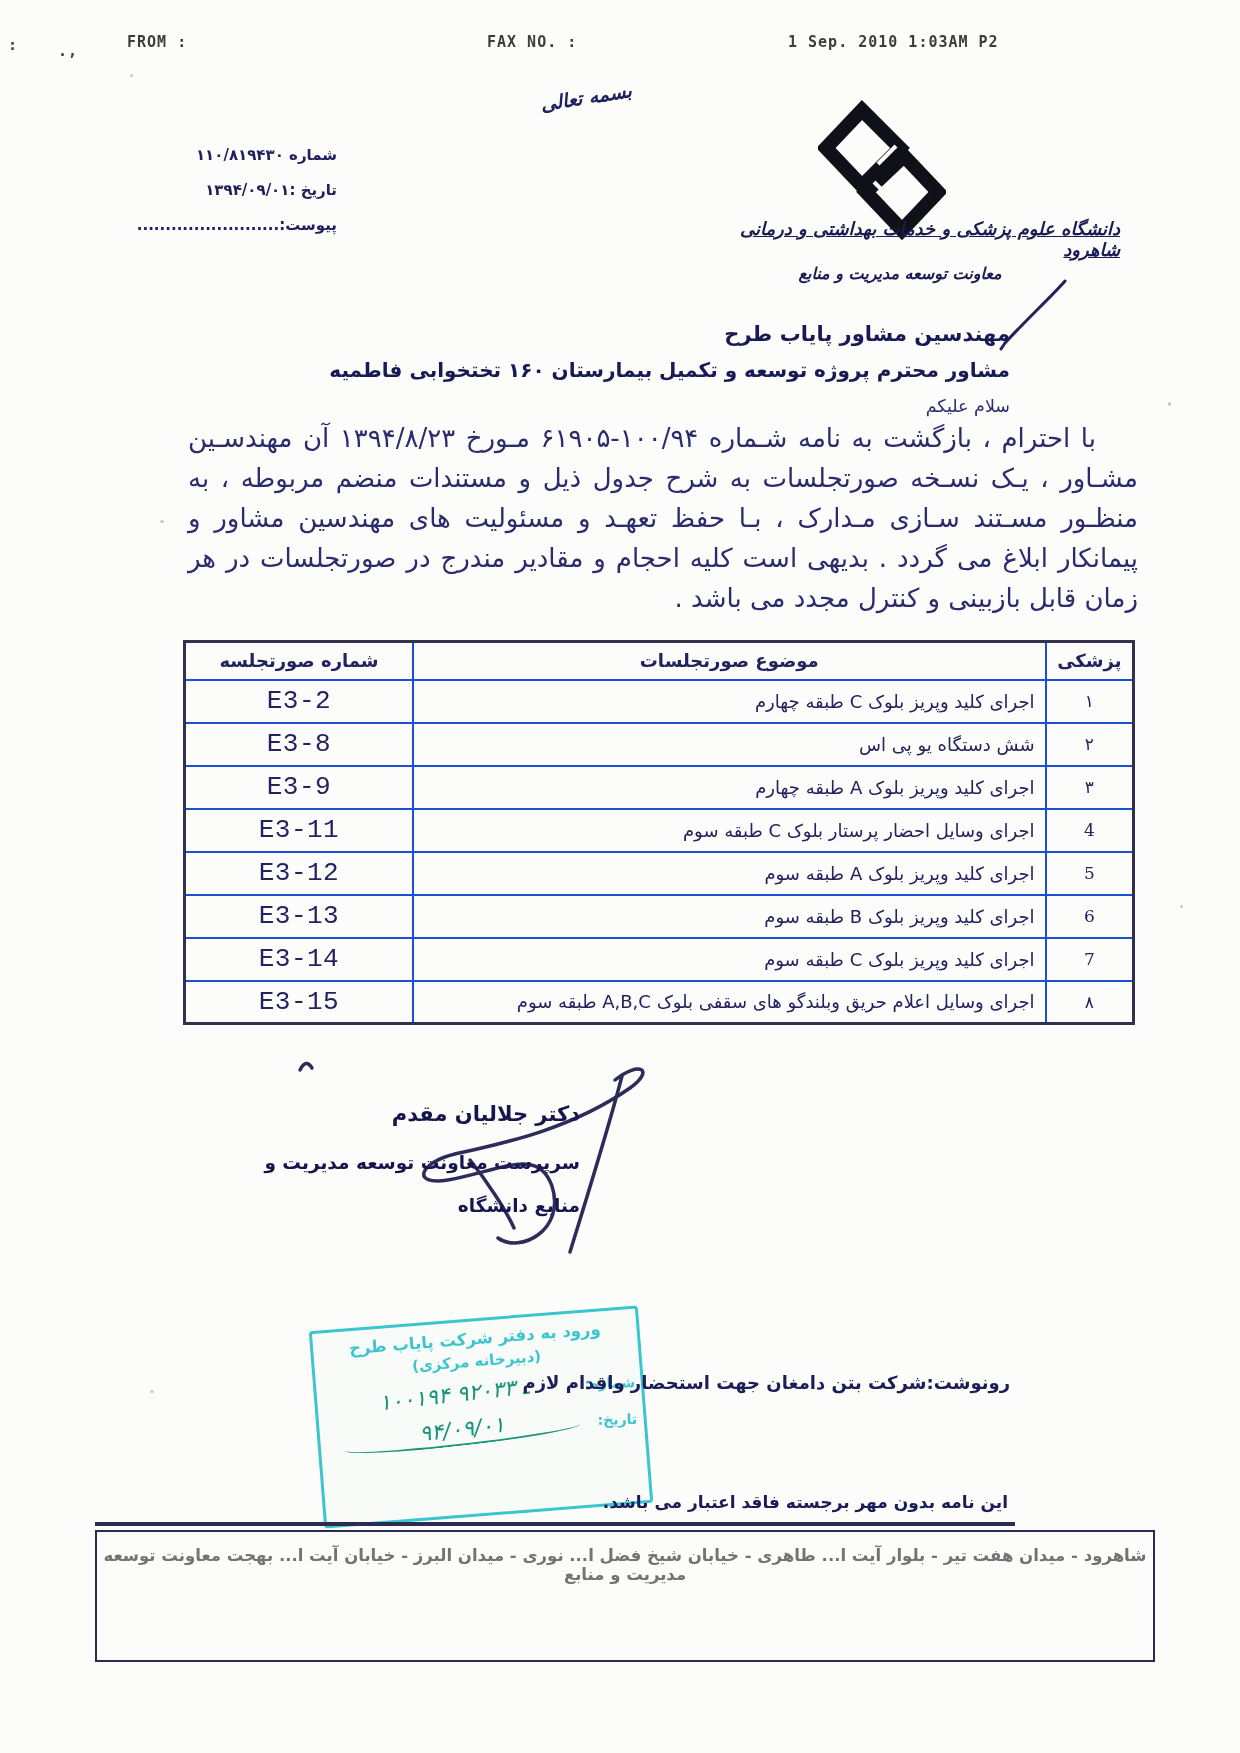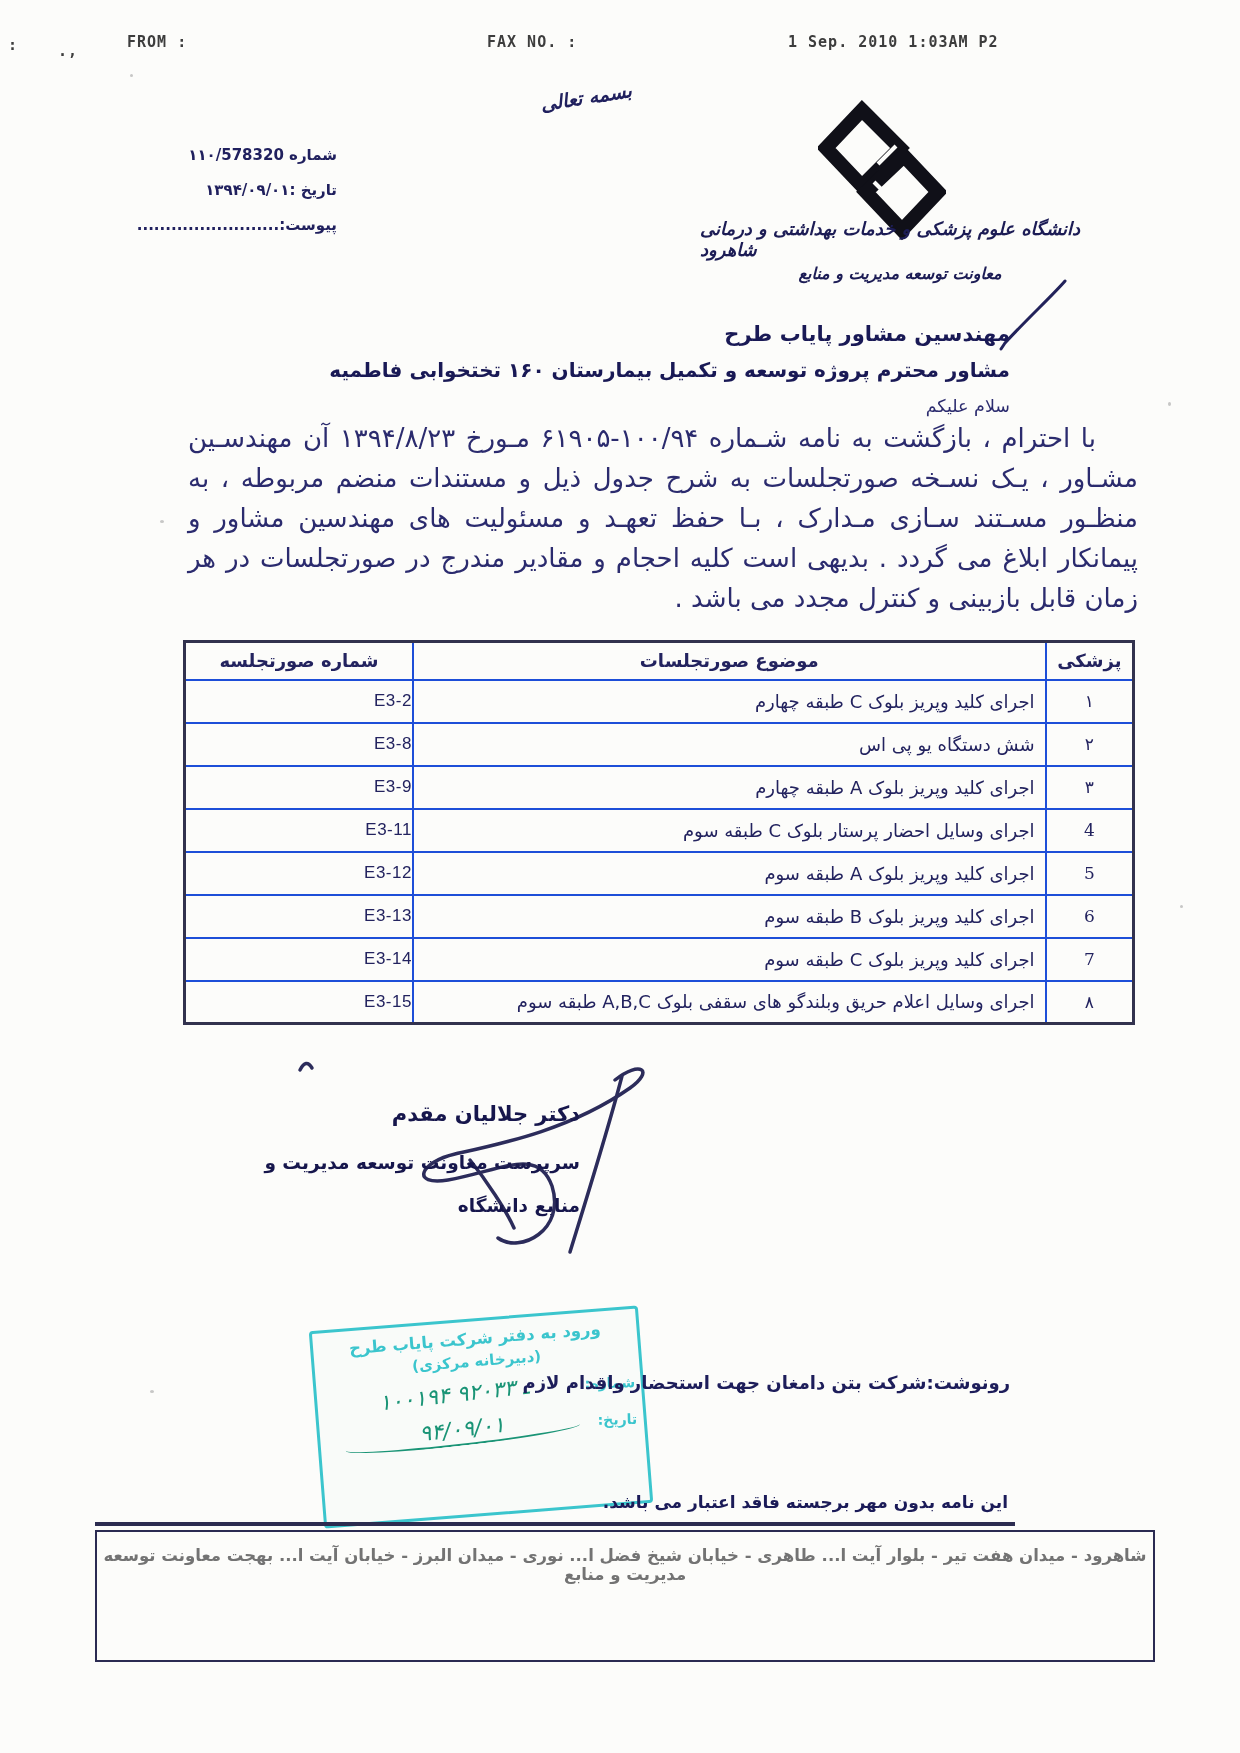--- a/index.html
+++ b/index.html
@@ -18,21 +18,21 @@
   
   .fax{ font-family:"DejaVu Sans Mono", monospace; font-size:15px; color:#3d3d3d; letter-spacing:1px; font-weight:bold; }
 
   
   .meta{ left:172px; top:138px; width:165px; text-align:right; font-weight:bold; font-size:15px; color:#20205e; line-height:35px; }
 
   
   .besm{ left:540px; top:86px; font-size:19px; font-weight:bold; font-style:italic; color:#20205e; transform:rotate(-9deg); }
 
   
-  .uni1{ left:700px; top:218px; width:420px; text-align:left; font-size:18px; font-weight:bold; font-style:italic; color:#1c1c55; }
+  .uni1{ left:700px; top:218px; width:420px; text-align:right; font-size:18px; font-weight:bold; font-style:italic; color:#1c1c55;text-decoration:underline; }
   .uni2{ left:700px; top:264px; width:400px; text-align:center; font-size:16px; font-weight:bold; font-style:italic; color:#1c1c55; }
 
   
   .addr{ right:230px; top:314px; text-align:right;margin-top:8px; }
   .addr .l1{ font-size:21px; font-weight:bold; color:#191955; }
   .addr .l2{ font-size:20px; font-weight:bold; color:#191955; margin-top:12px; }
   .addr .l3{ font-size:17.5px; color:#2b2b6e; margin-top:14px; }
 
   
   .bodytext{
@@ -50,21 +50,21 @@
     border:3px solid #32324e;
   }
   table.minutes th, table.minutes td{
     border:2px solid #1d4ed8;
     color:#23235f;
   }
   table.minutes th{ height:38px; font-size:18px; font-weight:bold; text-align:center; }
   table.minutes td{ height:43px; }
   td.c-no{ width:88px; text-align:center; font-size:17px; font-family:"DejaVu Serif", serif; }
   td.c-subj{ width:635px; text-align:right; padding-right:10px; font-size:18px; }
-  td.c-code{ width:229px; text-align:right; font-family:Liberation Sans, sans-serif; font-size:17px; letter-spacing:.5px; }
+  td.c-code{ width:229px; text-align:center; font-family:Liberation Mono, monospace; font-size:26px; letter-spacing:.5px; }
   th.h-code{ width:229px; } th.h-no{ width:88px; }
 
   
   .sig{ left:185px; top:1102px; width:395px; text-align:right; color:#16164c; }
   .sig .n{ font-size:21px; font-weight:bold; }
   .sig .t1{ font-size:18.5px; font-weight:bold; margin-top:26px; }
   .sig .t2{ font-size:18.5px; font-weight:bold; margin-top:22px; }
 
   
   .stamp{
@@ -103,21 +103,21 @@
 
 <div class="abs fax" style="left:8px;top:36px">:</div>
 <div class="abs fax" style="left:58px;top:42px">.,</div>
 <div class="abs fax" style="left:127px;top:33px">FROM :</div>
 <div class="abs fax" style="left:487px;top:33px">FAX NO. :</div>
 <div class="abs fax" style="left:788px;top:33px">1 Sep. 2010  1:03AM  P2</div>
 
 <div class="abs besm rtl">بسمه تعالی</div>
 
 <div class="abs meta rtl">
-  <div>شماره ۱۱۰/578320</div>
+  <div>شماره ۱۱۰/۸۱۹۴۳۰</div>
   <div>تاریخ :۱۳۹۴/۰۹/۰۱</div>
   <div>پیوست:.........................</div>
 </div>
 
 <svg class="abs" style="left:818px;top:98px" width="128" height="148" viewBox="0 0 128 148">
   <g fill="none" stroke="#101018" stroke-width="14" stroke-linejoin="miter">
     <path d="M44 12 L82 50 L44 88 L8 50 Z"></path>
     <path d="M86 58 L120 94 L84 132 L48 94 Z"></path>
   </g>
   <g fill="none" stroke="#fcfcfa" stroke-width="4">

